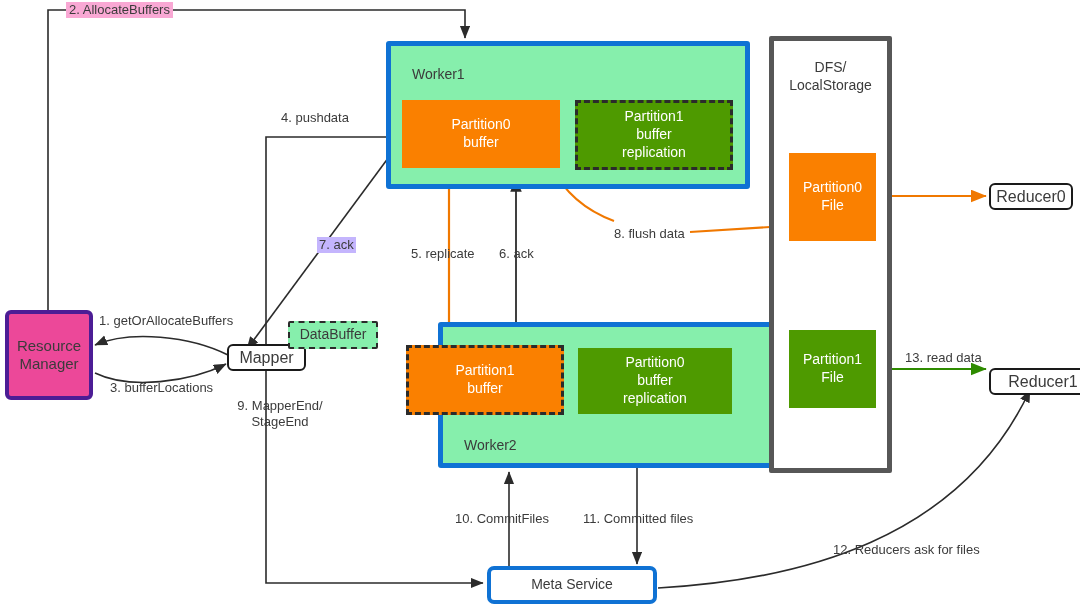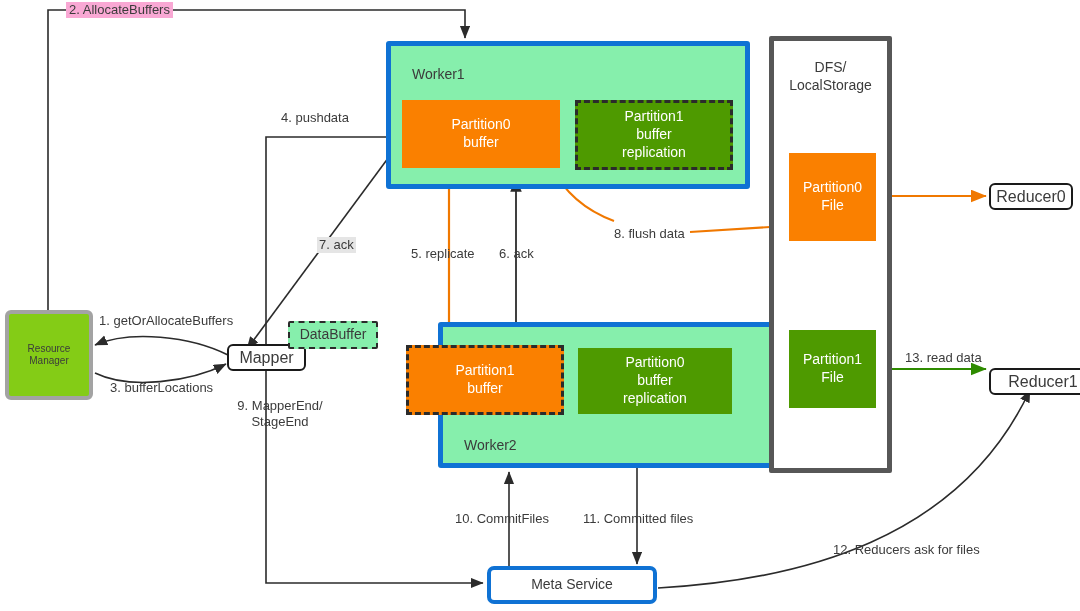--- a/index.html
+++ b/index.html
@@ -82,24 +82,24 @@
   .chip-dashed-dark { border: 3px dashed #2b2b2b; }
   
   .plain-box {
     background: #ffffff;
     border: 2px solid #1a1a1a;
     border-radius: 6px;
     font-size: 16px;
     color: #3b3b3b;
   }
   .rm-box {
-    background: #84cc16;
-    border: 4px solid #a3a3a3;
+    background: #ec4899;
+    border: 4px solid #4c1d95;
     border-radius: 6px;
-    font-size: 10px;
+    font-size: 15px;
     color: #3b3b3b;
   }
   .meta-box {
     background: #ffffff;
     border: 4px solid #0F72D4;
     border-radius: 7px;
     font-size: 14px;
     color: #3b3b3b;
   }
   .databuffer-box {
@@ -240,21 +240,21 @@
   </div>
 
   <span class="edge-label left" style="left:66px; top:2px; background:#f9a8d4; padding:0 3px;">2. AllocateBuffers</span>
 
   <span class="edge-label left" style="left:99px; top:313px;">1. getOrAllocateBuffers</span>
 
   <span class="edge-label left" style="left:110px; top:380px;">3. bufferLocations</span>
 
   <span class="edge-label left" style="left:281px; top:110px;">4. pushdata</span>
 
-  <span class="edge-label left" style="left:317px; top:237px; background:#e5e5e5; padding:0 2px;">7. ack</span>
+  <span class="edge-label left" style="left:317px; top:237px; background:#c4b5fd; padding:0 2px;">7. ack</span>
 
   <span class="edge-label left" style="left:411px; top:246px;">5. replicate</span>
 
   <span class="edge-label left" style="left:499px; top:246px;">6. ack</span>
 
   <span class="edge-label left" style="left:614px; top:226px;">8. flush data</span>
 
   <span class="edge-label center" style="left:205px; top:398px; width:150px; text-align:center;">9. MapperEnd/
 StageEnd</span>
 

